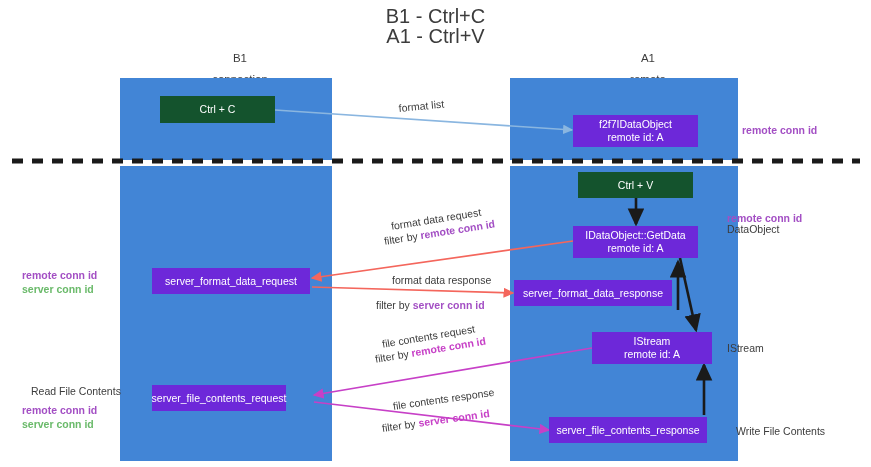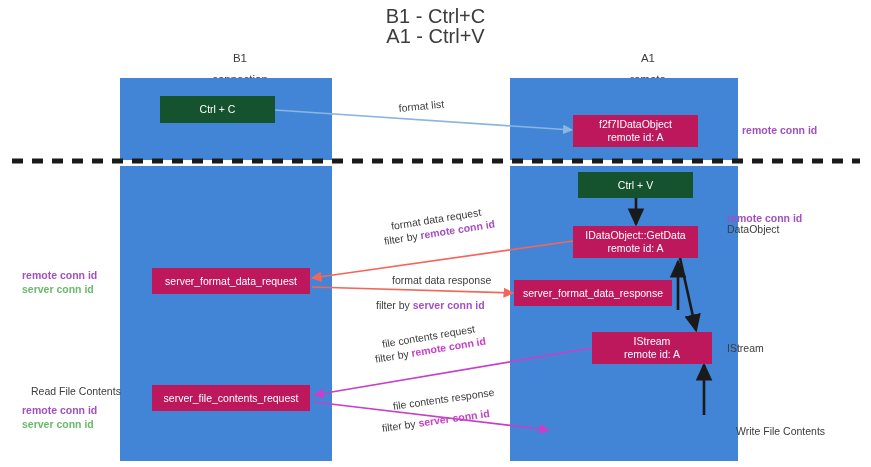--- a/index.html
+++ b/index.html
@@ -65,21 +65,21 @@
     text-align: center;
     font-size: 10.5px;
     color: #ffffff;
     line-height: 13px;
     box-sizing: border-box;
     padding: 2px 4px;
     white-space: pre-line;
   }
   .node.green { background: #14532d; }
   .node.orange { background: #fbb košt; }
-  .node.orange { background: #be185d; }
+  .node.orange { background: #6d28d9; }
 
   
   .lbl {
     position: absolute;
     font-size: 10.5px;
     color: #3c3c3c;
     line-height: 14px;
     white-space: nowrap;
   }
   .lbl.purple { color: #a34fc4; font-weight: bold; }
@@ -156,22 +156,23 @@
   <div class="node orange" style="left:573px; top:226px; width:125px; height:32px;">IDataObject::GetData
 remote id: A</div>
 
   <div class="node orange" style="left:514px; top:280px; width:158px; height:26px;">server_format_data_response</div>
 
   <div class="node orange" style="left:152px; top:268px; width:158px; height:26px;">server_format_data_request</div>
 
   <div class="node orange" style="left:592px; top:332px; width:120px; height:32px;">IStream
 remote id: A</div>
 
-  <div class="node orange" style="left:152px; top:385px; width:158px; height:26px;">server_file_contents_request</div>
+  <div class="node orange" style="left:152px; top:385px; width:134px; height:26px;">server_file_contents_request</div>
 
+  <div class="node orange" style="left:549px; top:417px; width:158px; height:26px;">server_file_contents_response</div>
 
   <div class="lbl rot-blue" style="left:398px; top:101px;">format list</div>
 
   <div class="lbl rot-red" style="left:390px; top:219px;">format data request</div>
   <div class="lbl rot-red" style="left:383px; top:234px;"><span>filter by </span><span class="pp2">remote conn id</span></div>
 
   <div class="lbl" style="left:392px; top:273px;">format data response</div>
   <div class="lbl" style="left:376px; top:298px;"><span>filter by </span><span class="pp2">server conn id</span></div>
 
   <div class="lbl rot-mag" style="left:381px; top:337px;">file contents request</div>

